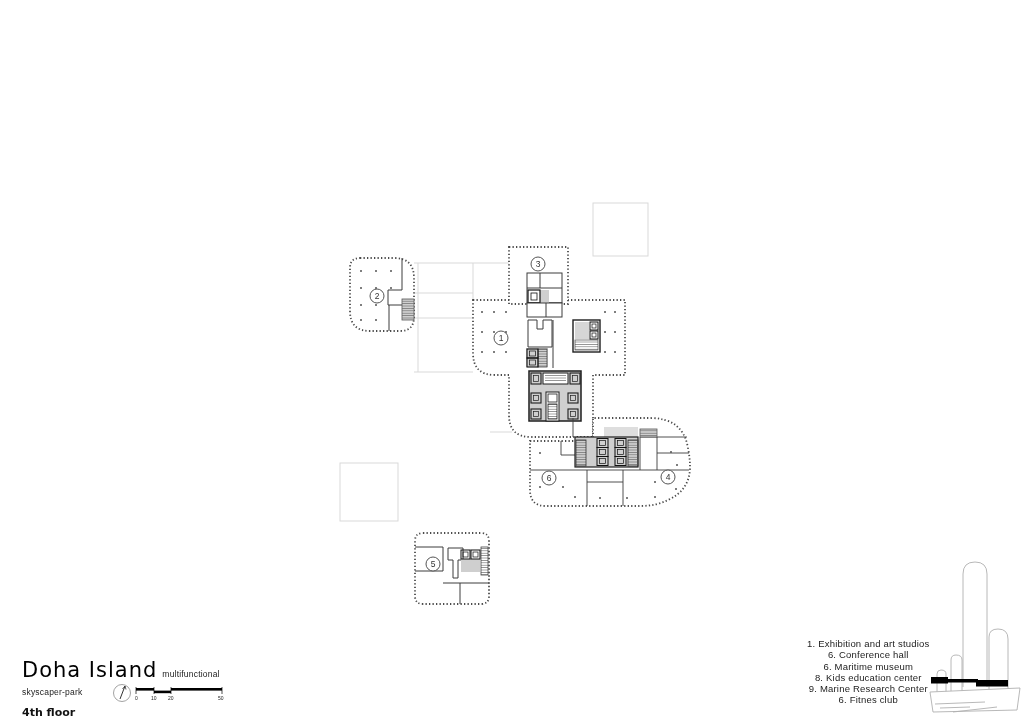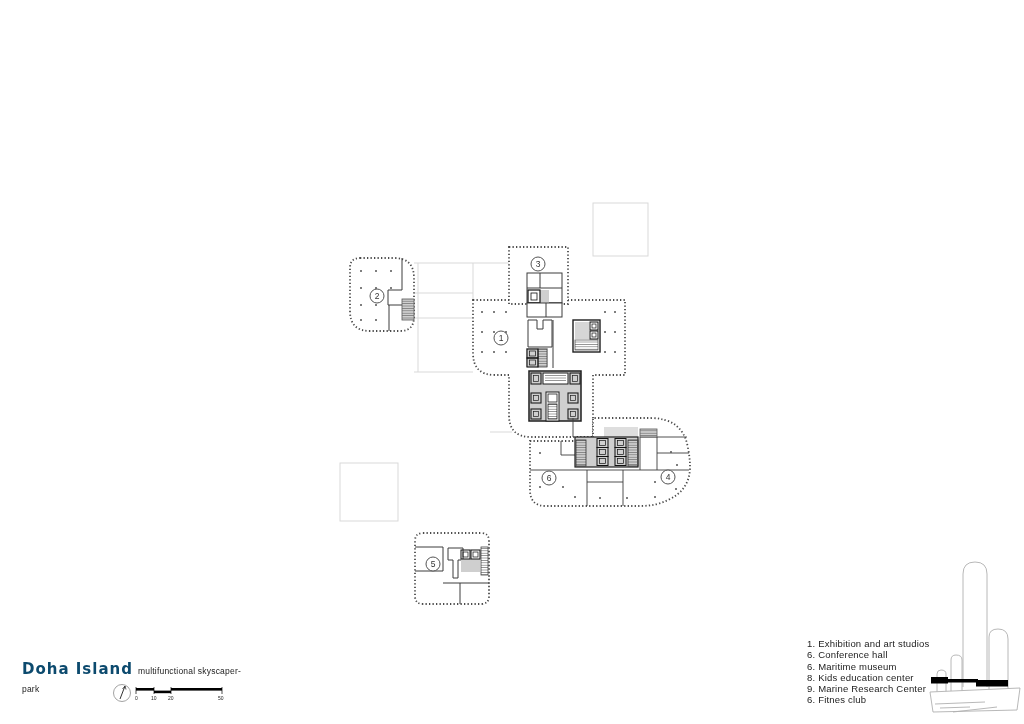--- a/index.html
+++ b/index.html
@@ -2,26 +2,26 @@
 <html><head>
 <meta charset="utf-8">
 <style>
   html,body{margin:0;padding:0;}
   body{
     width:1024px;height:724px;position:relative;background:#ffffff;
     font-family:"Liberation Sans", sans-serif;color:#1a1a1a;overflow:hidden;
   }
   .plan-svg{position:absolute;left:0;top:0;}
   .title-block{position:absolute;left:22px;top:660px;width:230px;}
-  .brand{font-family:"DejaVu Sans", sans-serif;font-weight:bold;font-size:15px;
-         letter-spacing:1px;color:#0c4a6e;line-height:1;display:inline-block;}
+  .brand{font-family:"DejaVu Sans", sans-serif;font-weight:normal;font-size:21px;
+         letter-spacing:1px;color:#000000;line-height:1;display:inline-block;}
   .subtitle{font-size:8.5px;color:#222;margin-left:5px;letter-spacing:0.2px;}
   .floor-label{font-family:"DejaVu Sans", sans-serif;font-weight:bold;font-size:11px;color:#111;margin-top:7px;}
   .compass-scale{position:absolute;left:90px;top:20px;}
-  .legend{position:absolute;left:807px;top:638px;font-size:9.5px;line-height:11.3px;color:#222;letter-spacing:0.2px;}
+  .legend{position:absolute;left:807px;top:638px;font-size:9.5px;line-height:11.3px;color:#222;letter-spacing:0.2px;text-align:center;}
   .tower{position:absolute;left:925px;top:550px;}
 </style>
 </head>
 <body>
 
 <svg class="plan-svg" width="1024" height="724" viewBox="0 0 1024 724">
   <defs>
     <pattern id="hH" width="4" height="2.4" patternUnits="userSpaceOnUse">
       <path d="M0,1.2 H4" stroke="#666" stroke-width="0.7"></path>
     </pattern>
@@ -210,20 +210,21 @@
     </g>
     <g>
       <circle cx="549" cy="478" r="7" fill="#fff" stroke="#555" stroke-width="1"></circle>
       <text x="549" y="481">6</text>
     </g>
   </g>
 </svg>
 
 <div class="title-block">
   <span class="brand">Doha Island</span><span class="subtitle">multifunctional skyscaper-park</span>
+  <div class="floor-label">4th floor</div>
   <svg class="compass-scale" width="120" height="28" viewBox="0 0 120 28">
     <g>
       <circle cx="10" cy="13" r="8.5" fill="none" stroke="#999" stroke-width="0.9"></circle>
       <path d="M8,19 L13,6" stroke="#333" stroke-width="1"></path>
       <path d="M13,6 L10.5,9 M13,6 L14,9.5" stroke="#333" stroke-width="0.8" fill="none"></path>
     </g>
     <g>
       <rect x="24" y="8" width="18" height="2.6" fill="#000"></rect>
       <rect x="42" y="10.6" width="17" height="2.6" fill="#000"></rect>
       <rect x="59" y="8" width="51" height="2.6" fill="#000"></rect>

